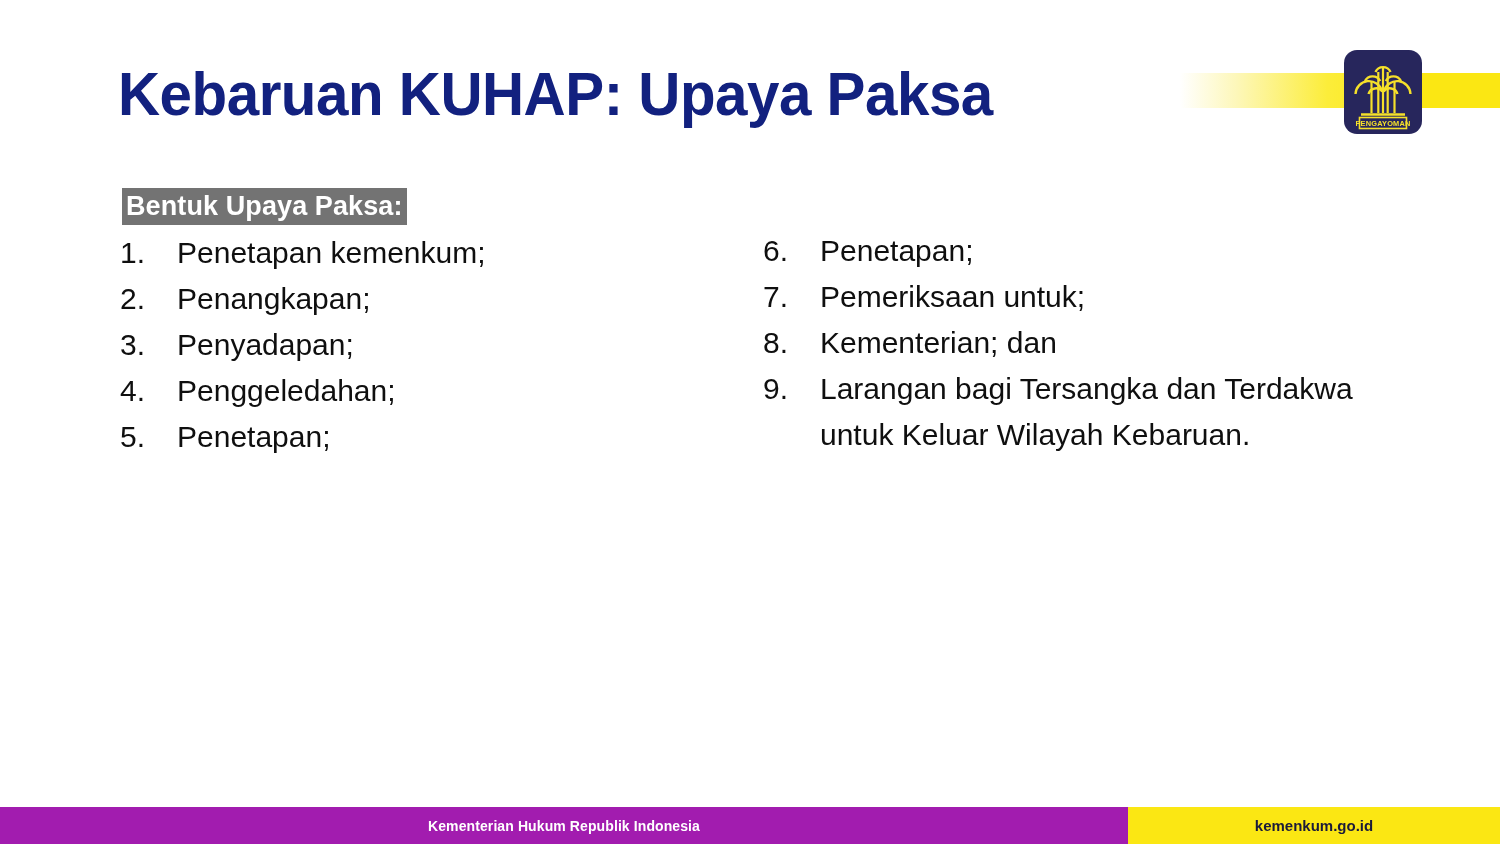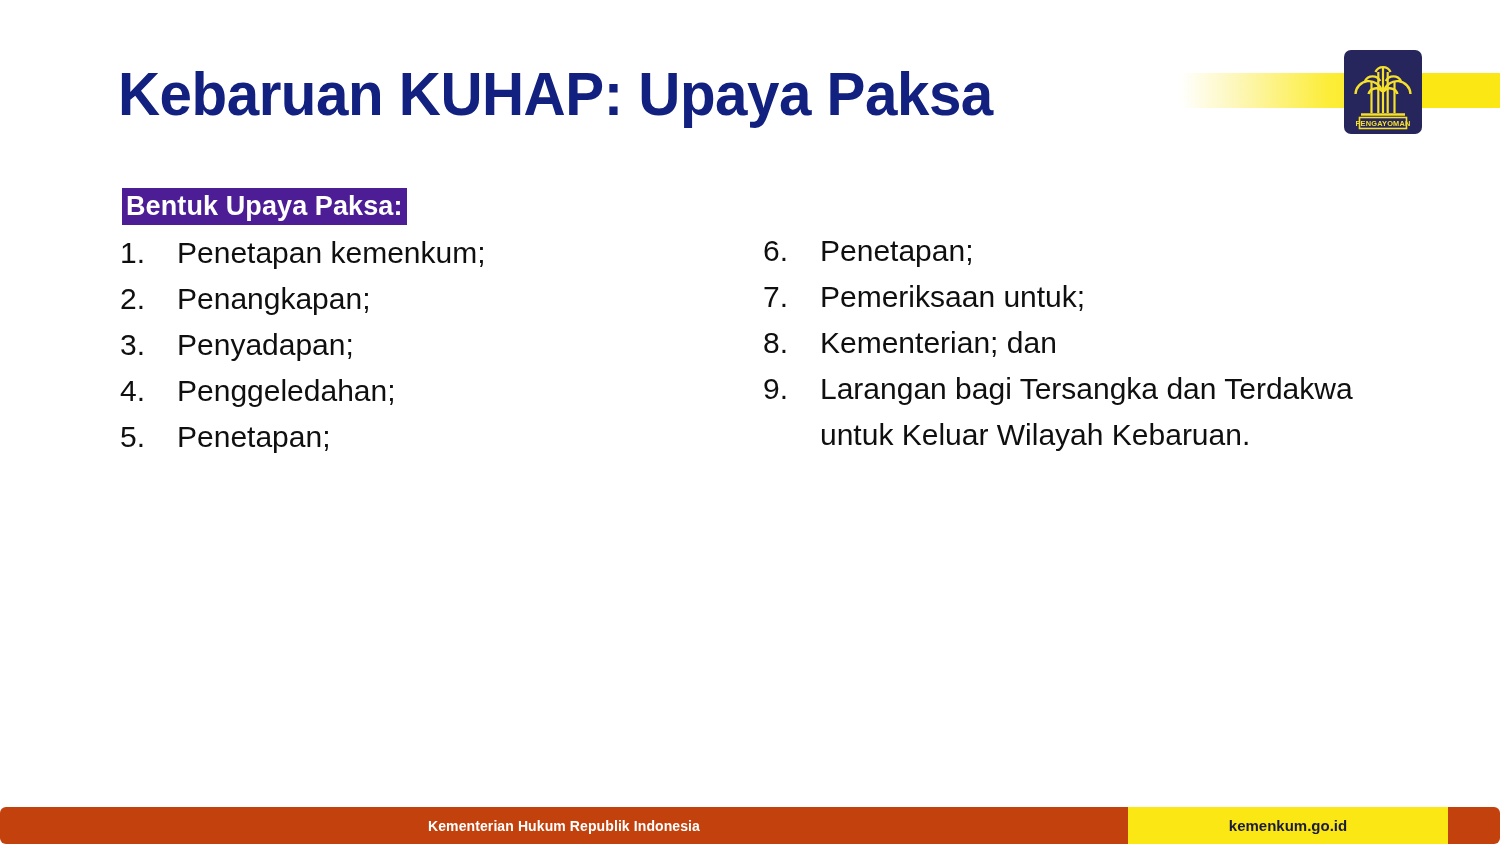--- a/index.html
+++ b/index.html
@@ -30,21 +30,21 @@
     background: linear-gradient(to right, #ffffff 0%, #fdf7b8 18%, #fced3a 46%, #fbe713 70%, #fbe713 100%);
   }
 
   .logo {
     position: absolute;
     left: 1344px;
     top: 50px;
     width: 78px;
     height: 84px;
     background: #27265c;
-    border-radius: 7px;
+    border-radius: 13px;
     overflow: hidden;
   }
   .logo svg { display: block; }
 
   
   .title {
     position: absolute;
     left: 118px;
     top: 60px;
     width: 1000px;
@@ -59,21 +59,21 @@
   }
 
   
   .subtitle-wrap {
     position: absolute;
     left: 122px;
     top: 188px;
   }
   .subtitle {
     display: inline-block;
-    background: #4c1d95;
+    background: #737373;
     color: #ffffff;
     font-size: 27px;
     font-weight: bold;
     line-height: 34px;
     padding: 1px 4px 2px 4px;
     letter-spacing: 0.1px;
   }
 
   
   .col {
@@ -98,42 +98,41 @@
     flex: 1 1 auto;
   }
 
   
   .footer {
     position: absolute;
     left: 0;
     bottom: 0;
     width: 1500px;
     height: 37px;
-    background: #c2410c;
-    border-radius: 6px;
+    background: #a21caf;
   }
   .footer-center {
     position: absolute;
     left: 0;
     top: 0;
     width: 1128px;
     height: 37px;
     display: flex;
     align-items: center;
     justify-content: center;
     color: #ffffff;
     font-size: 14px;
     font-weight: bold;
     letter-spacing: 0.1px;
   }
   .footer-right {
     position: absolute;
     left: 1128px;
     top: 0;
-    width: 320px;
+    width: 372px;
     height: 37px;
     background: #fbe713;
     display: flex;
     align-items: center;
     justify-content: center;
     color: #1b1b3a;
     font-size: 15px;
     font-weight: bold;
   }
 </style>

